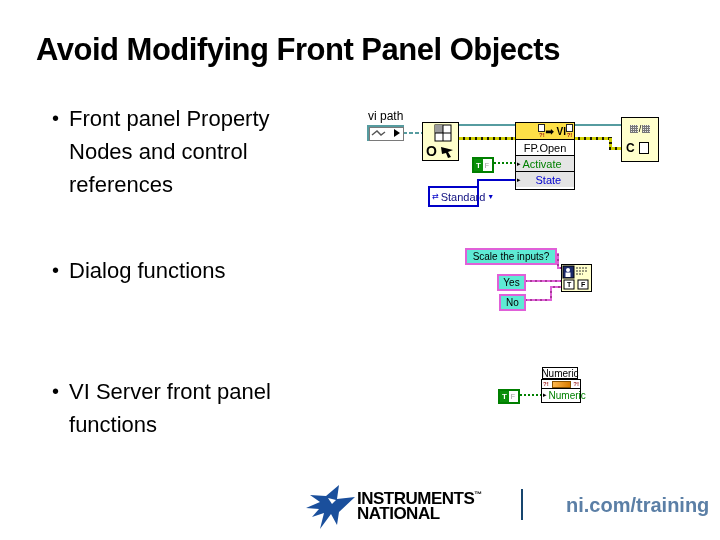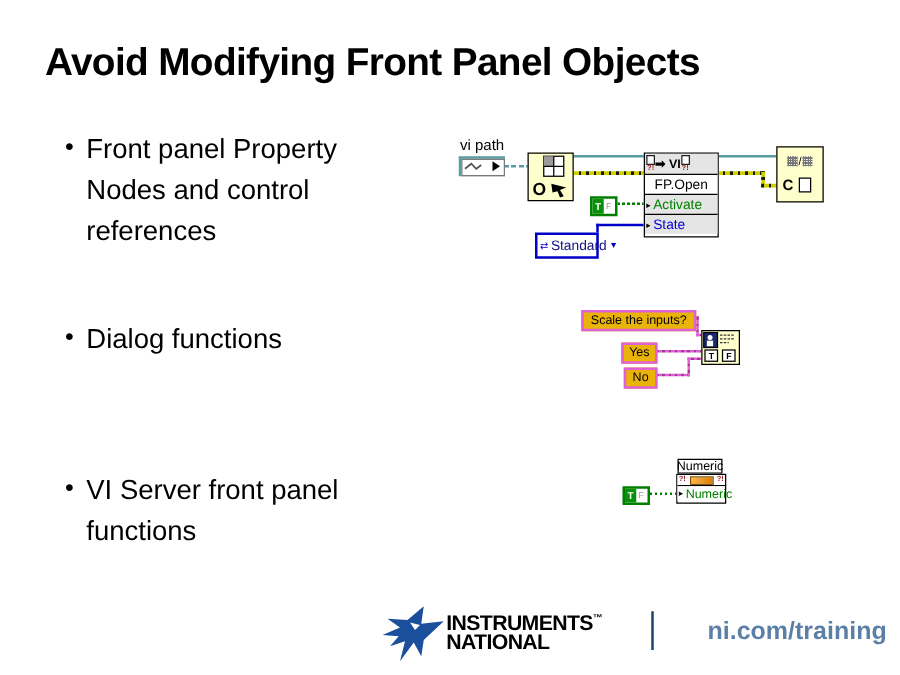--- a/index.html
+++ b/index.html
@@ -20,31 +20,31 @@
   .grn-dot{height:2px;background:repeating-linear-gradient(90deg,#008000 0 2px,rgba(0,0,0,0) 2px 4px)}
   .blue-h{height:2px;background:#0000C8}
   .blue-v{width:2px;background:#0000C8}
   .pink-h{height:2px;background:repeating-linear-gradient(90deg,#E060D8 0 3px,#A83898 3px 5px)}
   .pink-v{width:2px;background:repeating-linear-gradient(0deg,#E060D8 0 3px,#A83898 3px 5px)}
   .lvlabel{position:absolute;z-index:2;font-size:12px;color:#000;white-space:nowrap}
   
   .pnode{position:absolute;z-index:2;border:1px solid #000;background:#fff}
   .prow{box-sizing:border-box;border-bottom:1px solid #000;display:flex;align-items:center;font-size:11px;white-space:nowrap}
   .prow:last-child{border-bottom:none}
-  .phead{background:#e5e5e5;justify-content:flex-start;padding:0 1px}
+  .phead{background:#fde047;justify-content:flex-end;padding:0 1px}
   .pgroup{display:flex;flex-direction:column;align-items:center;line-height:1}
   .pageg{width:5px;height:6px;border:1px solid #222;background:#fff}
   .warn{font-size:6px;font-weight:bold;color:#A02020;line-height:1}
   .rowmark{font-size:7px;color:#000;margin:0 2px 0 1px}
   
   .boolc{position:absolute;z-index:2;border:2px solid #007F00;background:#fff;display:flex;align-items:stretch}
   .boolc .tcell{background:#0A8F0A;color:#fff;font-size:8px;font-weight:bold;width:9px;display:flex;align-items:center;justify-content:center}
   .boolc .fcell{color:#999;font-size:7px;width:8px;display:flex;align-items:center;justify-content:center}
   .enumc{position:absolute;z-index:2;border:2px solid #0000C8;background:#fff;display:flex;align-items:center;font-size:11px;color:#101080;padding:0 2px;gap:2px;white-space:nowrap}
-  .strc{position:absolute;z-index:2;border:2px solid #E060D8;background:#eab308;color:#000;font-size:10px;display:flex;align-items:center;justify-content:center;white-space:nowrap}
+  .strc{position:absolute;z-index:2;border:2px solid #E060D8;background:#5eead4;color:#000;font-size:10px;display:flex;align-items:center;justify-content:center;white-space:nowrap}
   .dither{display:inline-block;width:8px;height:8px;background-image:repeating-linear-gradient(90deg,#777 0 1px,rgba(0,0,0,0) 1px 2px),repeating-linear-gradient(0deg,#777 0 1px,#e8e8e8 1px 2px)}
   .pagebig{display:inline-block;width:8px;height:10px;border:1px solid #000;background:#fff}
   
   .brand{color:#000;font-weight:bold;font-size:17px;line-height:15px;letter-spacing:-0.5px;white-space:nowrap}
   .url{font-size:20px;font-weight:bold;color:#5B7FA6;white-space:nowrap}
   .divider{width:2px;background:#17456E}
   .orangebar{height:5px;width:17px;background:linear-gradient(90deg,#FFB84D,#D97B00);border:1px solid #8a5200}
 </style>
 </head>
 <body>
@@ -112,21 +112,21 @@
   </div>
   <div class="prow" style="height:16px;background:#fff;justify-content:center">
     <span style="color:#000">FP.Open</span>
   </div>
   <div class="prow" style="height:16px;background:#e5e5e5">
     <span class="rowmark">▸</span>
     <span style="color:#008000">Activate</span>
   </div>
   <div class="prow" style="height:15px;background:#E4E4E4">
     <span class="rowmark">▸</span>
-    <span style="color:#0000D0;margin-left:0">State</span>
+    <span style="color:#0000D0;margin-left:13px">State</span>
   </div>
 </div>
 
 <div class="boolc" style="left:472px;top:157px;width:18px;height:12px">
   <span class="tcell">T</span>
   <span class="fcell">F</span>
 </div>
 <div class="wire grn-dot" style="left:490px;top:162px;width:25px"></div>
 
 <div class="enumc" style="left:428px;top:186px;width:43px;height:17px">

